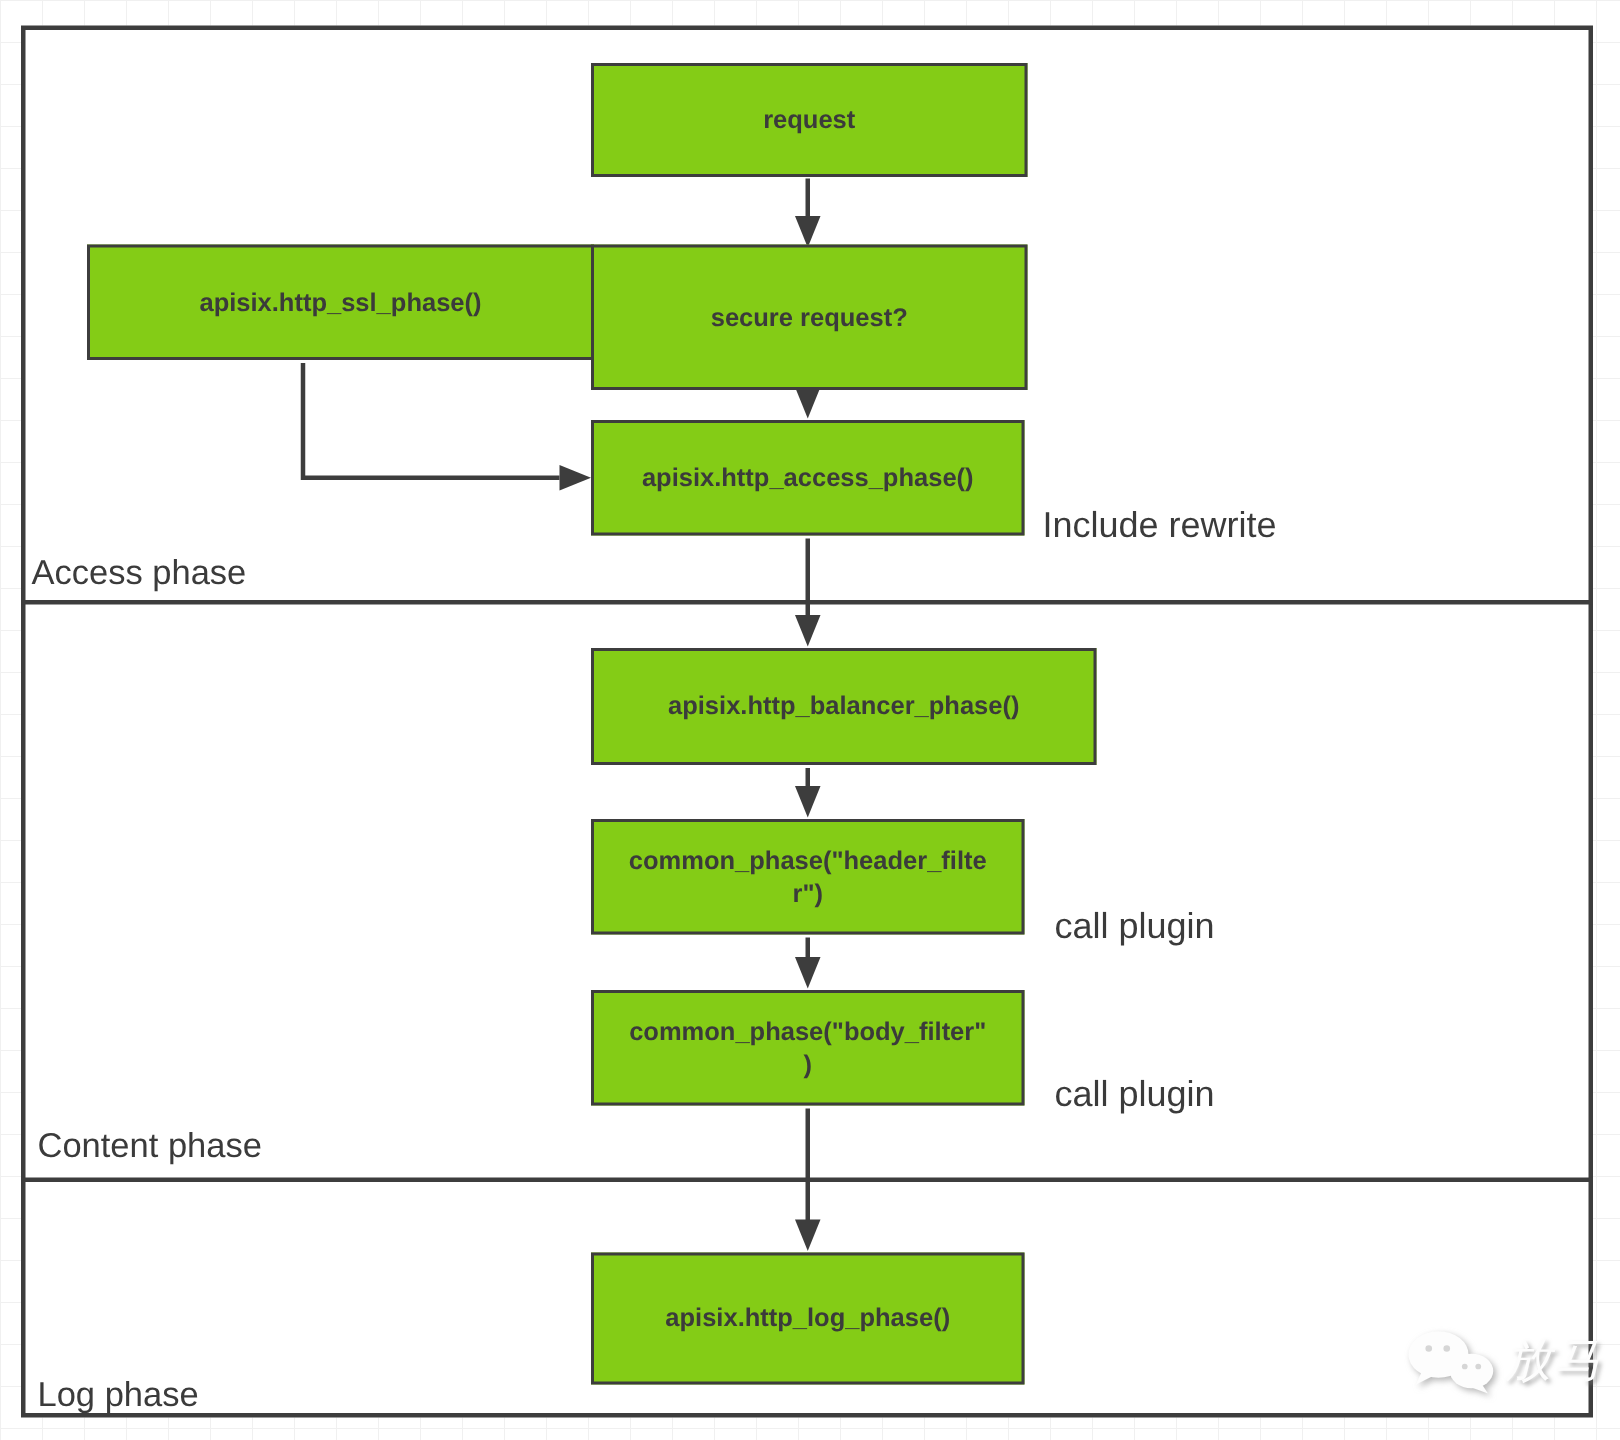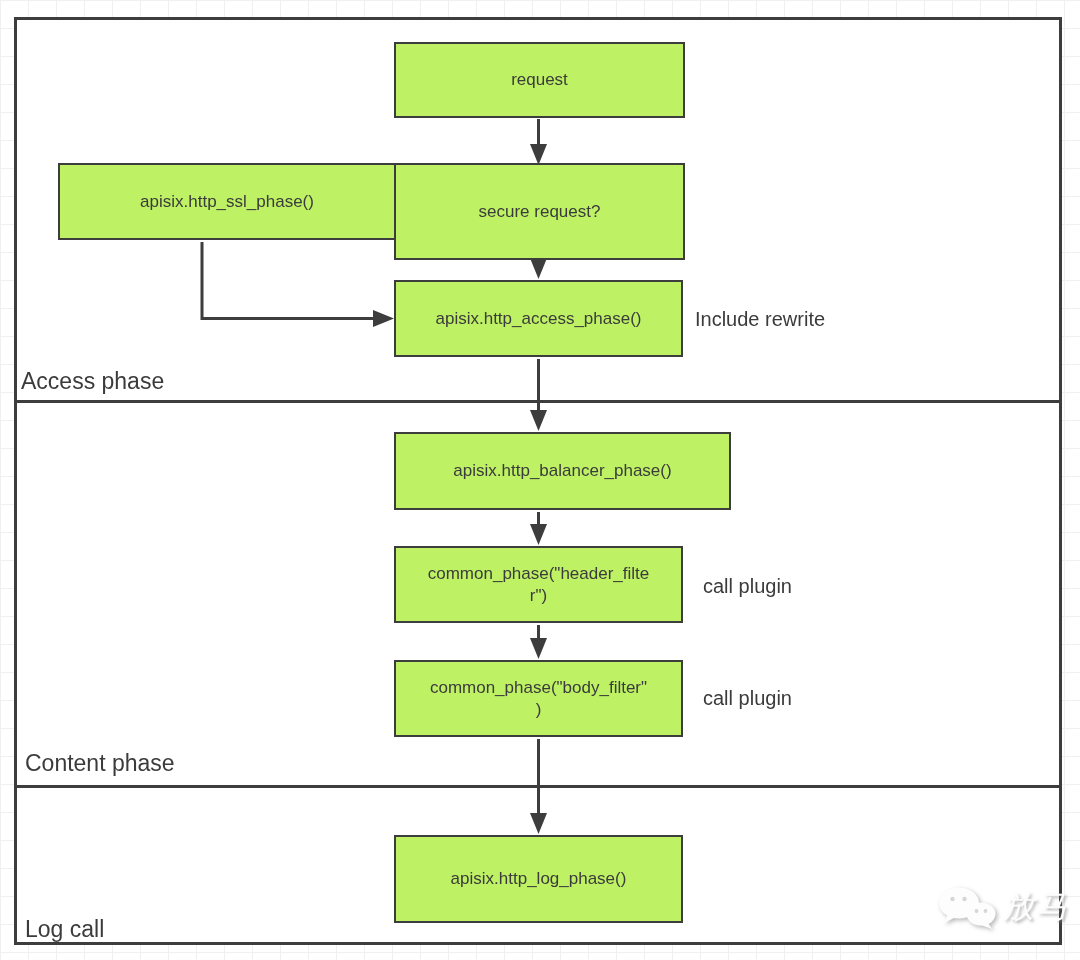--- a/index.html
+++ b/index.html
@@ -24,38 +24,39 @@
   }
   .divider {
     position: absolute; left: 14px; width: 1048px; height: 3px;
     background: #3d3d3d;
   }
   #divider-access-content { top: 400px; }
   #divider-content-log   { top: 785px; }
 
   .node {
     position: absolute; box-sizing: border-box;
-    background: #bef264; border: 2.5px solid #3d3d3d;
+    background: #84cc16; border: 2.5px solid #3d3d3d;
     display: flex; flex-direction: column;
     align-items: center; justify-content: center;
     font-size: 17px; line-height: 22px; color: #3b3b3b;
     text-align: center;
+    font-weight: bold;
   }
   #node-request        { left: 394px; top: 42px;  width: 291px; height: 76px; }
   #node-secure-request { left: 394px; top: 163px; width: 291px; height: 97px; align-items: center; }
   #node-ssl-phase      { left: 58px;  top: 163px; width: 338px; height: 77px; }
   #node-access-phase   { left: 394px; top: 280px; width: 289px; height: 77px; }
   #node-balancer-phase { left: 394px; top: 432px; width: 337px; height: 78px; }
   #node-header-filter  { left: 394px; top: 546px; width: 289px; height: 77px; }
   #node-body-filter    { left: 394px; top: 660px; width: 289px; height: 77px; }
   #node-log-phase      { left: 394px; top: 835px; width: 289px; height: 88px; }
 
   .side-label {
     position: absolute; transform: translateY(-50%);
-    font-size: 20px; color: #3b3b3b; white-space: nowrap;
+    font-size: 24px; color: #3b3b3b; white-space: nowrap; margin-top: 32px;
   }
   #label-include-rewrite { left: 695px; top: 319px; }
   #label-call-plugin-1   { left: 703px; top: 586px; }
   #label-call-plugin-2   { left: 703px; top: 698px; }
 
   .section-label {
     position: absolute; font-size: 23px; color: #3b3b3b; white-space: nowrap;
   }
   #section-label-access  { left: 21px; top: 368px; }
   #section-label-content { left: 25px; top: 750px; }
@@ -146,21 +147,21 @@
   <span>)</span>
 </div>
 <div class="side-label" id="label-call-plugin-2">call plugin</div>
 
 <div class="node" id="node-log-phase">
   <span>apisix.http_log_phase()</span>
 </div>
 
 <div class="section-label" id="section-label-access">Access phase</div>
 <div class="section-label" id="section-label-content">Content phase</div>
-<div class="section-label" id="section-label-log">Log call</div>
+<div class="section-label" id="section-label-log">Log phase</div>
 
 <div class="watermark">
   <svg width="62" height="46" viewBox="0 0 62 46">
     <ellipse cx="23" cy="19" rx="20" ry="15.5" fill="#fdfdfd"></ellipse>
     <path d="M 12 30 L 8 39 L 20 33 Z" fill="#fdfdfd"></path>
     <circle cx="16.5" cy="15" r="2.2" fill="#d6d6d6"></circle>
     <circle cx="28.5" cy="15" r="2.2" fill="#d6d6d6"></circle>
     <ellipse cx="45" cy="30" rx="14.5" ry="11.5" fill="#fdfdfd"></ellipse>
     <path d="M 52 39 L 56 45 L 45 41 Z" fill="#fdfdfd"></path>
     <circle cx="40.5" cy="27" r="1.9" fill="#d6d6d6"></circle>

